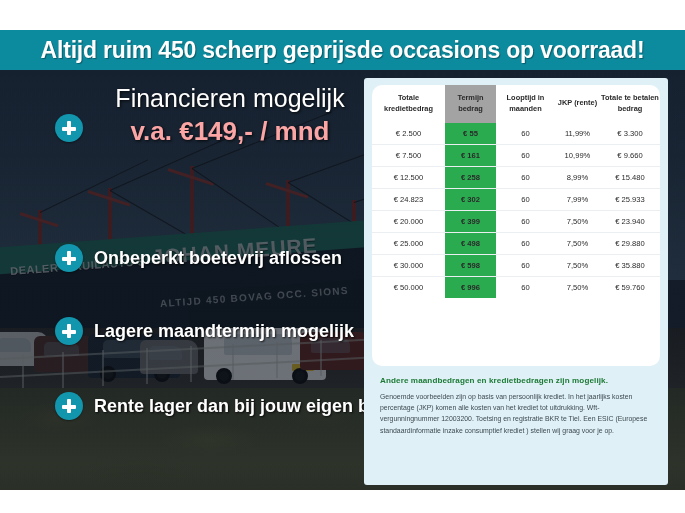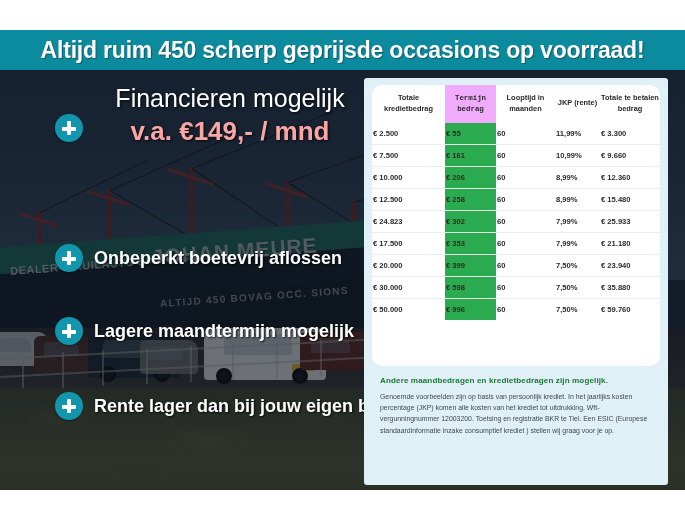--- a/index.html
+++ b/index.html
@@ -200,32 +200,31 @@
   }
   table.fin {
     width: 288px; border-collapse: collapse; table-layout: fixed;
   }
   table.fin th {
     font-size: 7.4px; font-weight: bold; color: #2a2a2a;
     padding: 8px 1px 9px 1px; line-height: 1.45; text-align: center;
     vertical-align: middle;
   }
   table.fin td {
-    font-size: 7.6px; color: #2a2a2a; text-align: left;
+    font-size: 7.6px; color: #2a2a2a; text-align: center;
     padding: 6px 1px; border-top: 1px solid #eceff1;
     vertical-align: middle;
-    font-weight: bold;
   }
   table.fin col.c1 { width: 73px; }
   table.fin col.c2 { width: 51px; }
   table.fin col.c3 { width: 59px; }
   table.fin col.c4 { width: 45px; }
   table.fin col.c5 { width: 60px; }
   th.hi {
-    background: #f0abfc; color: #ffffff; font-family: Liberation Mono, monospace;
+    background: #a3a3a3; color: #ffffff;
   }
   td.hi {
     background: #2bab50; color: #ffffff; font-weight: bold;
     border-top: 1px solid #35b95c;
   }
   tr:first-child td { border-top: none; }
 
   .note-title {
     position: absolute; left: 16px; top: 298px; width: 272px;
     font-size: 8.1px; font-weight: bold; color: #1d7a35;
@@ -393,55 +392,48 @@
                 <td>€ 3.300</td>
               </tr>
               <tr>
                 <td>€ 7.500</td>
                 <td class="hi">€ 161</td>
                 <td>60</td>
                 <td>10,99%</td>
                 <td>€ 9.660</td>
               </tr>
               <tr>
-                <td>€ 10.000</td>
-                <td class="hi">€ 206</td>
-                <td>60</td>
-                <td>8,99%</td>
-                <td>€ 12.360</td>
-              </tr>
-              <tr>
                 <td>€ 12.500</td>
                 <td class="hi">€ 258</td>
                 <td>60</td>
                 <td>8,99%</td>
                 <td>€ 15.480</td>
               </tr>
               <tr>
                 <td>€ 24.823</td>
                 <td class="hi">€ 302</td>
                 <td>60</td>
                 <td>7,99%</td>
                 <td>€ 25.933</td>
               </tr>
               <tr>
-                <td>€ 17.500</td>
-                <td class="hi">€ 353</td>
-                <td>60</td>
-                <td>7,99%</td>
-                <td>€ 21.180</td>
-              </tr>
-              <tr>
                 <td>€ 20.000</td>
                 <td class="hi">€ 399</td>
                 <td>60</td>
                 <td>7,50%</td>
                 <td>€ 23.940</td>
               </tr>
               <tr>
+                <td>€ 25.000</td>
+                <td class="hi">€ 498</td>
+                <td>60</td>
+                <td>7,50%</td>
+                <td>€ 29.880</td>
+              </tr>
+              <tr>
                 <td>€ 30.000</td>
                 <td class="hi">€ 598</td>
                 <td>60</td>
                 <td>7,50%</td>
                 <td>€ 35.880</td>
               </tr>
               <tr>
                 <td>€ 50.000</td>
                 <td class="hi">€ 996</td>
                 <td>60</td>

